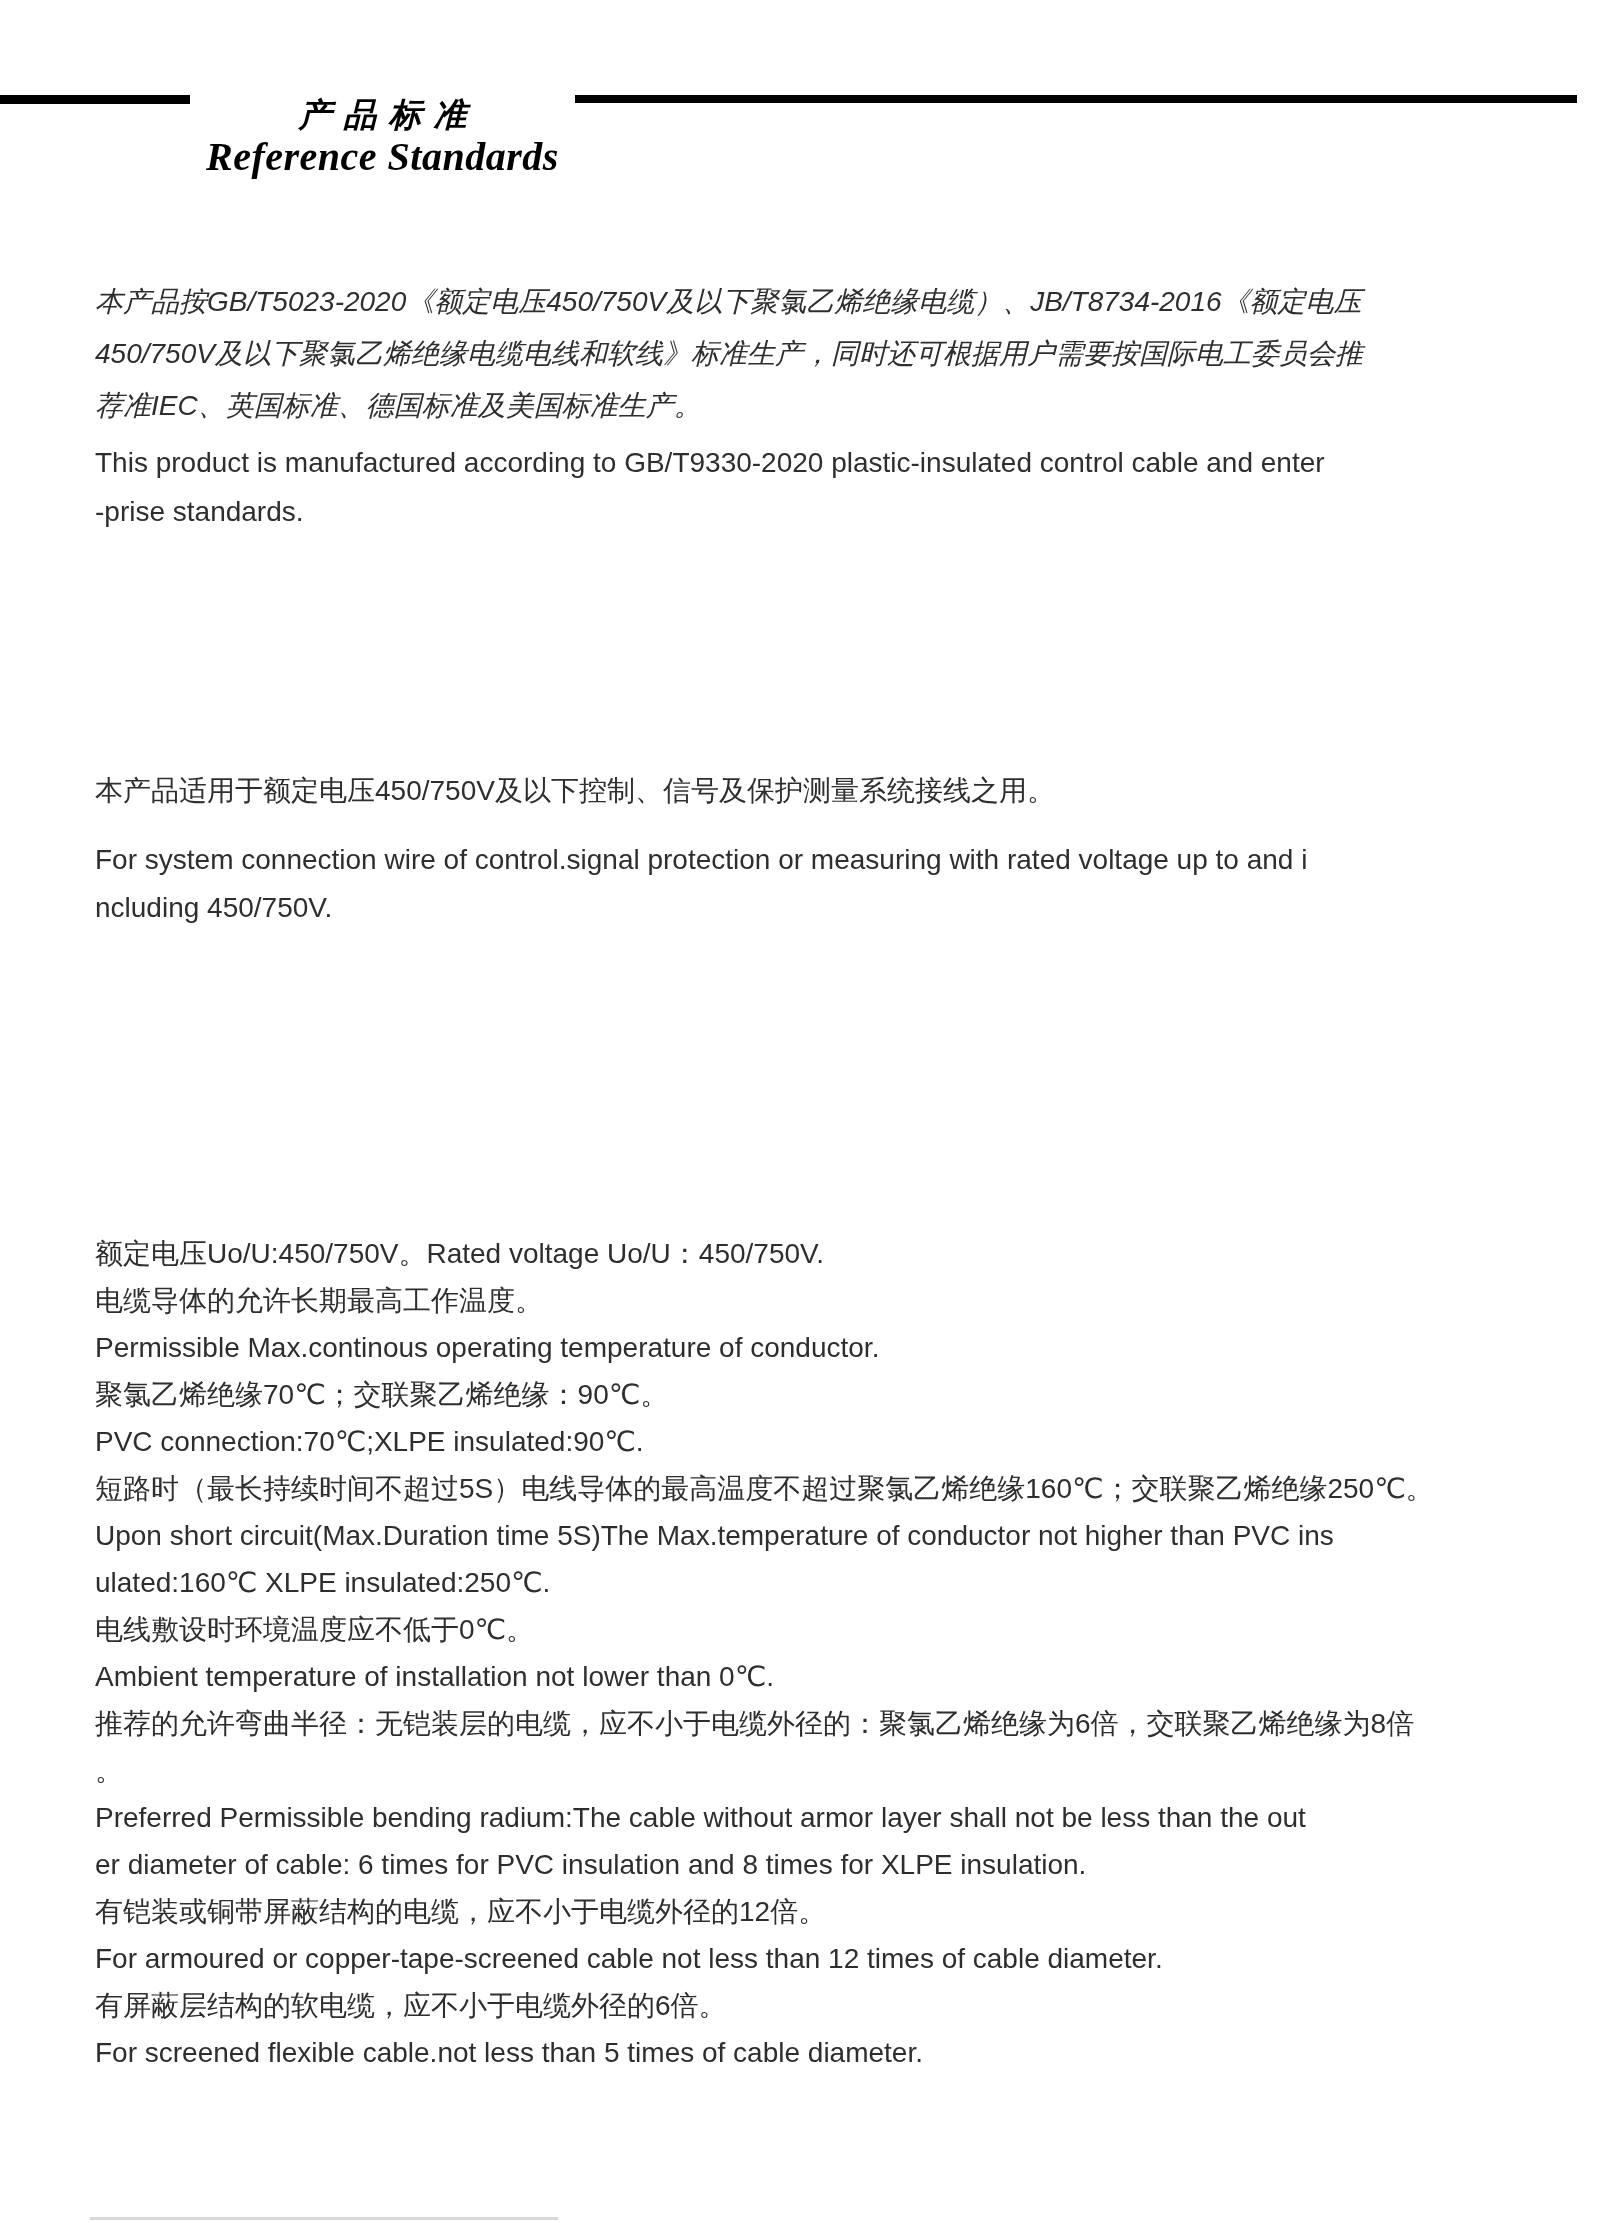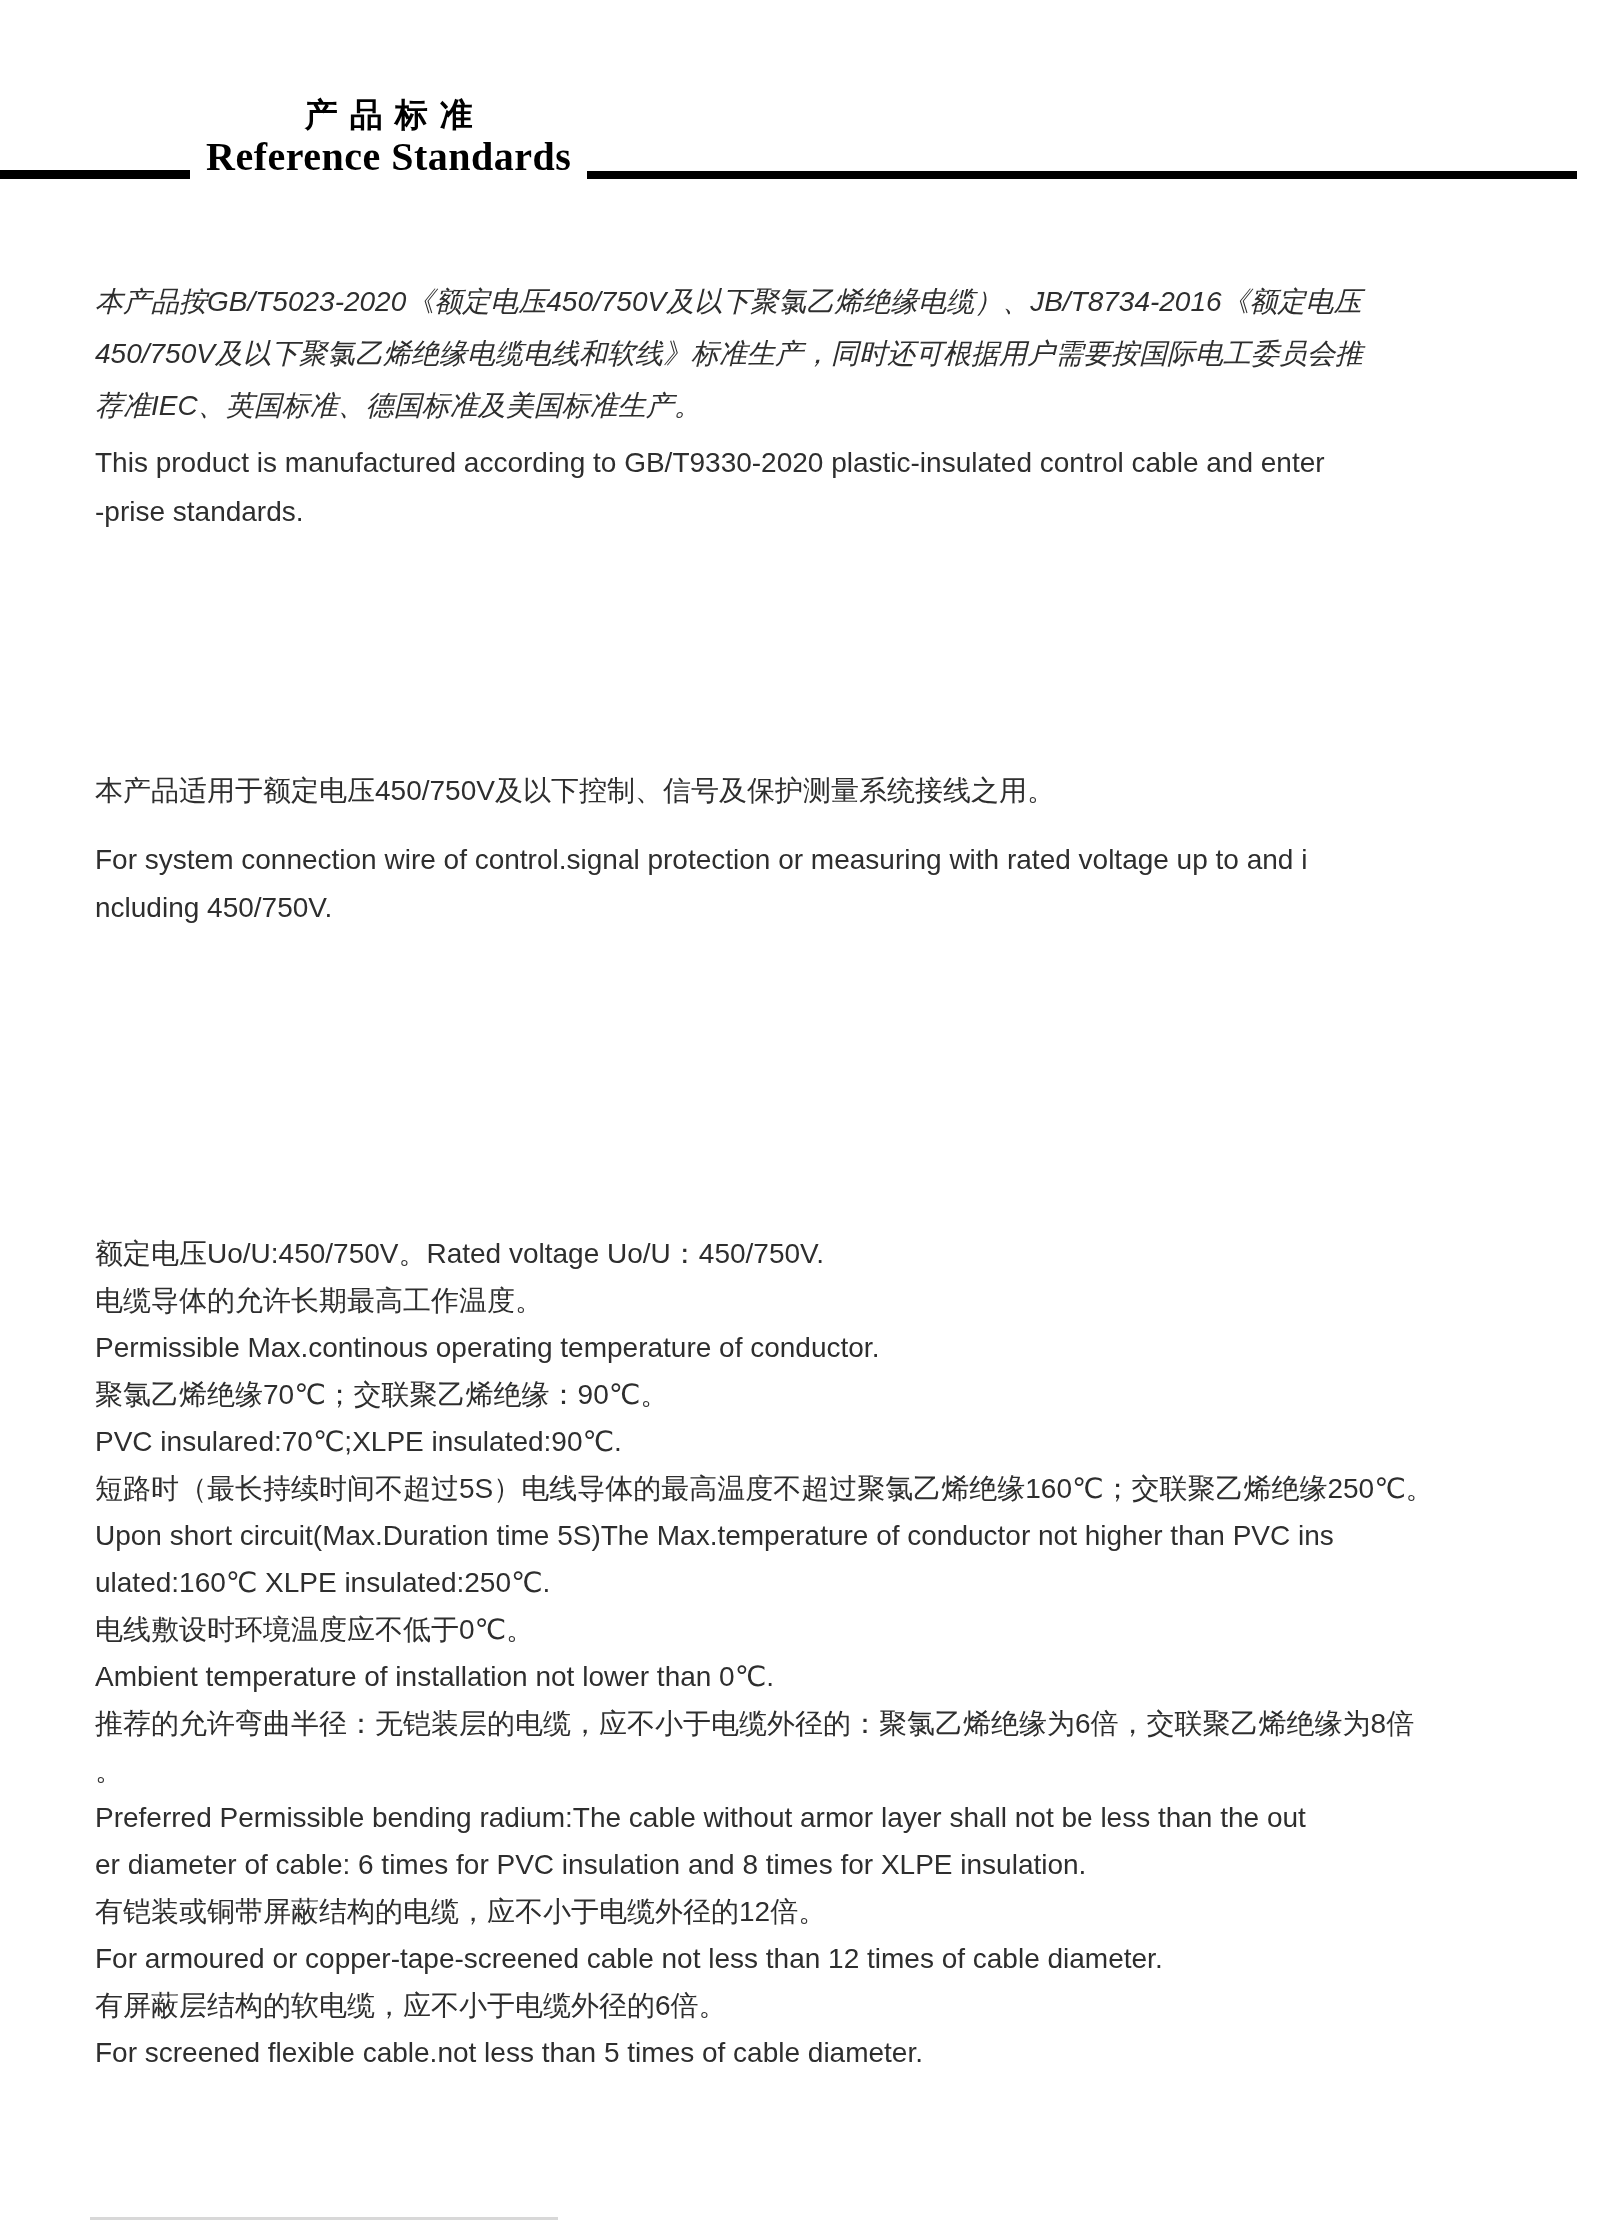--- a/index.html
+++ b/index.html
@@ -12,21 +12,22 @@
     font-family:"Liberation Sans","DejaVu Sans",sans-serif;
     color:#2e2e2e;
   }
 
   
   .heading {
     position:absolute;
     left:0;
     width:1613px;
     display:flex;
-    align-items:flex-end;
+    align-items:flex-start;
+    font-style:italic;
   }
   .rule { background:#000000; }
   .rule-left { height:9px; flex:0 0 auto; }
   .rule-right { height:8px; flex:1 1 auto; }
   .titles {
     display:flex;
     flex-direction:column;
     align-items:center;
     margin:0 16px;
     color:#000;
@@ -122,21 +123,21 @@
     <div class="line">For system connection wire of control.signal protection or measuring with rated voltage up to and i</div>
     <div class="line">ncluding 450/750V.</div>
   </div>
 
 
   <div class="body-block s3">
     <div class="line">额定电压Uo/U:450/750V。Rated voltage Uo/U：450/750V.</div>
     <div class="line">电缆导体的允许长期最高工作温度。</div>
     <div class="line">Permissible Max.continous operating temperature of conductor.</div>
     <div class="line">聚氯乙烯绝缘70℃；交联聚乙烯绝缘：90℃。</div>
-    <div class="line">PVC insulared:70℃;XLPE insulated:90℃.</div>
+    <div class="line">PVC connection:70℃;XLPE insulated:90℃.</div>
     <div class="line">短路时（最长持续时间不超过5S）电线导体的最高温度不超过聚氯乙烯绝缘160℃；交联聚乙烯绝缘250℃。</div>
     <div class="line">Upon short circuit(Max.Duration time 5S)The Max.temperature of conductor not higher than PVC ins</div>
     <div class="line">ulated:160℃ XLPE insulated:250℃.</div>
     <div class="line">电线敷设时环境温度应不低于0℃。</div>
     <div class="line">Ambient temperature of installation not lower than 0℃.</div>
     <div class="line">推荐的允许弯曲半径：无铠装层的电缆，应不小于电缆外径的：聚氯乙烯绝缘为6倍，交联聚乙烯绝缘为8倍</div>
     <div class="line">。</div>
     <div class="line">Preferred Permissible bending radium:The cable without armor layer shall not be less than the out</div>
     <div class="line">er diameter of cable: 6 times for PVC insulation and 8 times for XLPE insulation.</div>
     <div class="line">有铠装或铜带屏蔽结构的电缆，应不小于电缆外径的12倍。</div>

